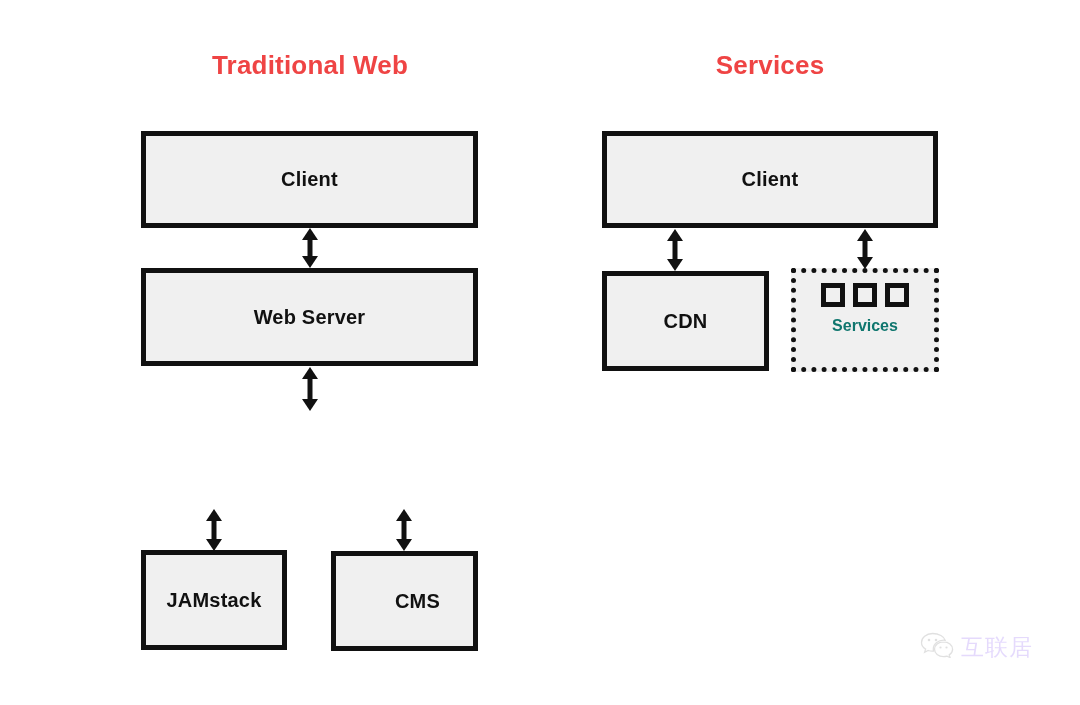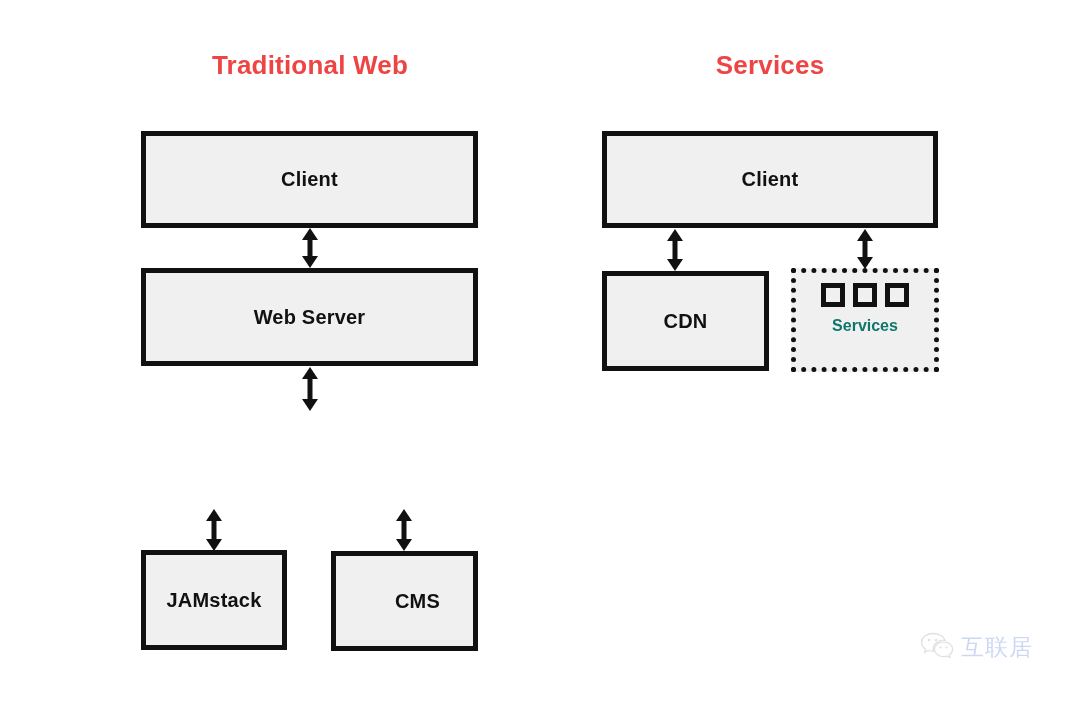--- a/index.html
+++ b/index.html
@@ -113,21 +113,21 @@
     width: 140px;
     height: 40px;
     display: flex;
     align-items: center;
     gap: 7px;
     opacity: 0.22;
   }
   #watermark .wm-text {
     font-size: 23px;
     font-weight: normal;
-    color: #1d4ed8;
+    color: #8b5cf6;
     letter-spacing: 1px;
     font-family: "DejaVu Sans", sans-serif;
   }
 </style>
 </head>
 <body>
 
 <div class="canvas">
 
   <div class="col-title" id="title-traditional">Traditional Web</div>

